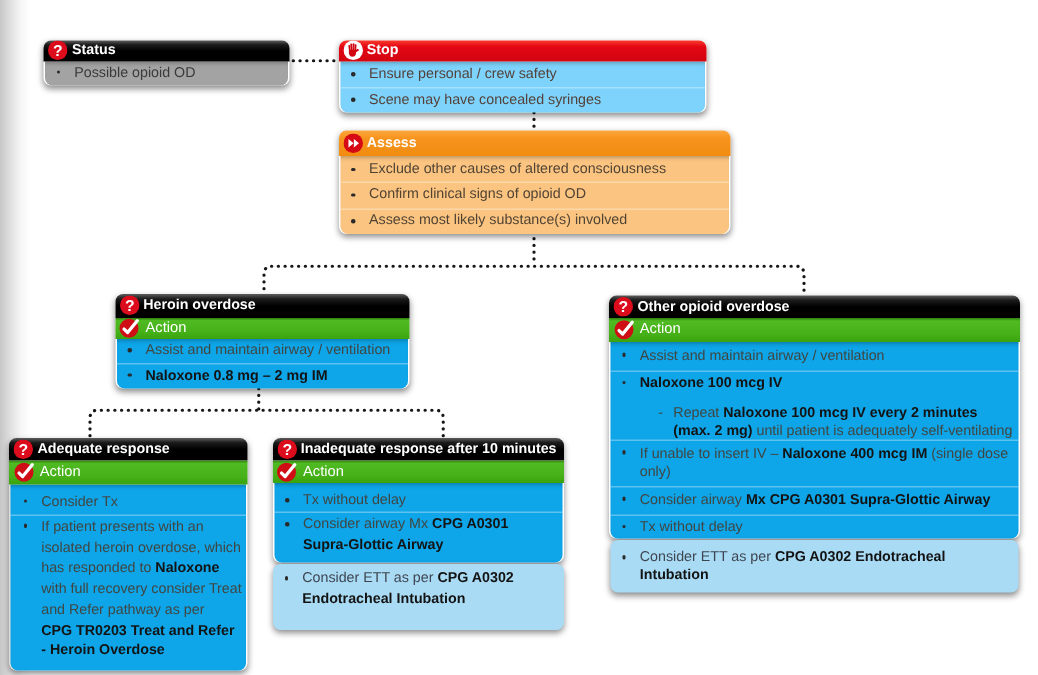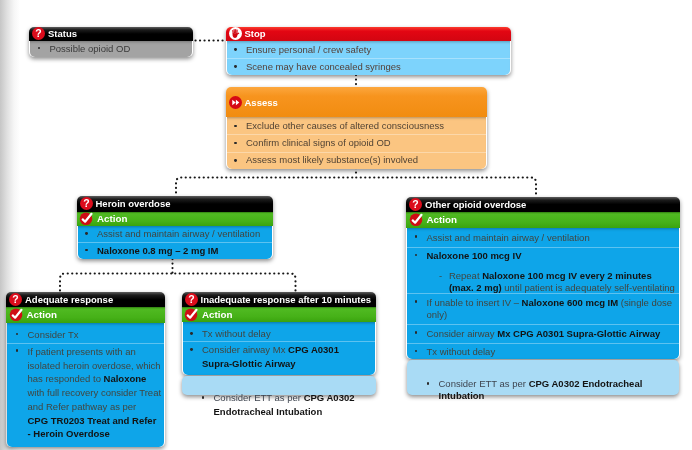--- a/index.html
+++ b/index.html
@@ -3,40 +3,40 @@
 html,body{margin:0;padding:0}
 body{width:692px;height:450px;position:relative;background:#fff;font-family:"Liberation Sans",sans-serif;overflow:hidden}
 #edge{position:absolute;left:0;top:0;height:450px;width:20px;background:linear-gradient(90deg,#c6c6c6 0,#e0e0e0 35%,#f6f6f6 70%,#fff 100%)}
 svg.lines{position:absolute;left:0;top:0;z-index:1}
 .box{position:absolute;z-index:2;border-radius:5px;box-shadow:0 2px 4px rgba(0,0,0,.45)}
 .hdr{position:relative;border-radius:5px 5px 0 0;display:flex;align-items:center;font-weight:bold;color:#fff;font-size:9.5px}
 .hdr .ic{margin:0 3px 0 3px;flex:0 0 auto;display:block}
 .hdr.black{background:linear-gradient(180deg,#5e5e5e 0,#1c1c1c 20%,#000 50%)}
 .hdr.red{background:linear-gradient(180deg,#fb3a2c 0,#e30613 30%,#d20511 100%)}
 .hdr.orange{background:linear-gradient(180deg,#fca73e 0,#f7941e 30%,#f18c10 100%)}
-.act{position:relative;display:flex;align-items:center;font-weight:bold;color:#fff;font-size:9.8px;background:linear-gradient(180deg,#2f7d10 0,#50ba22 12%,#46b118 65%,#3aa30e 100%)}
+.act{position:relative;display:flex;align-items:center;font-weight:normal;color:#fff;font-size:9.8px;background:linear-gradient(180deg,#2f7d10 0,#50ba22 12%,#46b118 65%,#3aa30e 100%)}
 .act .ic{margin:0 3px 0 2.5px;flex:0 0 auto;display:block}
 .body{margin:0 1px;border-radius:0 0 5px 5px;color:#414641;font-size:9.5px;box-shadow:inset 0 3px 3px -2px rgba(0,0,0,.28)}
 .body ul{margin:0;padding:1px 0 0 0;list-style:none}
 .body li{position:relative;padding:1.8px 4px 1.8px 19.5px;line-height:12.5px}
 .body li+li{border-top:1px solid rgba(255,255,255,.33)}
 li.ov{padding:2.5px 2px 2.5px 19.5px}
 .aq li{line-height:13.75px;padding-left:20.5px}
 .aq li .bu{left:8.5px}
 .iq li{line-height:14px}
 .bu{position:absolute;left:7.5px;top:6.2px;width:2.8px;height:2.8px;border-radius:50%;background:#2a2a2a}
 b{color:#131313}
 .gray{background:#a3a3a3;color:#3a3a3a}
 .gray ul{padding-top:.5px}
 .gray li{padding-top:1px;padding-bottom:2px}
 .salmon{background:#7dd3fc;color:#544139}
 .lorange{background:#fbc581;color:#514334}
 .green{background:#0ea5e9}
 .blue{position:absolute;z-index:2;background:#a9dbf5;border-radius:5px;box-shadow:0 2px 4px rgba(0,0,0,.45);color:#3e4550;font-size:9.5px}
-.blue ul{margin:12px;padding:0;list-style:none}
+.blue ul{margin:0;padding:0;list-style:none}
 .blue li{position:relative;padding-left:19.5px}
 </style></head><body>
 <div id="edge"></div>
 <svg class="lines" width="692" height="450" viewBox="0 0 692 450" fill="none">
 <g stroke="#161616" stroke-width="2.15" stroke-linecap="round" stroke-dasharray="0.1 4.4">
 <path d="M195.5 40.5 H 224"></path>
 <path d="M356 75 V 87"></path>
 <path d="M356 159 V 176"></path>
 <path d="M176 192.5 V 183 Q 176 177.5 181 177.5 H 356"></path>
 <path d="M536 193.5 V 183 Q 536 177.5 531 177.5 H 356"></path>
@@ -53,21 +53,21 @@
         <text x="6.5" y="10.2" text-anchor="middle" font-size="10.5" font-weight="bold" fill="#fff" font-family="Liberation Sans">?</text>
       </svg>
     Status</div>
   <div class="body gray">
       <ul>
         <li><span class="bu" style="top:5px"></span>Possible opioid OD</li>
       </ul>
     </div>
 </div>
 
-<div class="box" style="left:225.5px;top:26.5px;width:285px">
+<div class="box" style="left:225.5px;top:26.5px;width:245px">
   <div class="hdr red" style="height:14.5px">
     <svg class="ic" width="13" height="13" viewBox="0 0 13 13">
         <circle cx="6.5" cy="6.5" r="6.5" fill="#fff"></circle>
         <g stroke="#d10510" stroke-linecap="round">
           <line x1="4.2" y1="6.5" x2="3.8" y2="3.5" stroke-width="1.15"></line>
           <line x1="5.4" y1="6" x2="5.1" y2="2.6" stroke-width="1.2"></line>
           <line x1="6.7" y1="6" x2="6.7" y2="2.5" stroke-width="1.2"></line>
           <line x1="7.9" y1="6.5" x2="8.1" y2="3.1" stroke-width="1.15"></line>
           <line x1="7.3" y1="7.7" x2="9.6" y2="6.3" stroke-width="1.3"></line>
         </g>
@@ -76,21 +76,21 @@
     Stop</div>
   <div class="body salmon">
       <ul>
     <li><span class="bu"></span>Ensure personal / crew safety</li>
     <li><span class="bu"></span>Scene may have concealed syringes</li>
   </ul>
     </div>
 </div>
 
 <div class="box" style="left:225.5px;top:87.4px;width:261px">
-  <div class="hdr orange" style="height:30px">
+  <div class="hdr orange" style="height:17px">
     <svg class="ic" width="13" height="13" viewBox="0 0 13 13">
         <circle cx="6.5" cy="6.5" r="6.5" fill="#d60a14"></circle>
         <path fill="#fff" d="M3.3 3.7 L6.7 6.5 L3.3 9.3 Z M6.9 3.7 L10.3 6.5 L6.9 9.3 Z"></path>
       </svg>
     Assess</div>
   <div class="body lorange" style="padding-bottom:0">
       <ul>
     <li><span class="bu"></span>Exclude other causes of altered consciousness</li>
     <li><span class="bu"></span>Confirm clinical signs of opioid OD</li>
     <li><span class="bu"></span>Assess most likely substance(s) involved</li>
@@ -131,21 +131,21 @@
         <circle cx="7" cy="7.8" r="6.3" fill="#cf0d15"></circle>
         <path d="M3.7 8.4 L6.1 10.7 L12.5 2.8" stroke="#fff" stroke-width="2.2" fill="none" stroke-linecap="round" stroke-linejoin="round"></path>
       </svg>
     Action</div>
   <div class="body green" style="height:131px;overflow:hidden">
       <ul style="padding-top:1.5px">
     <li class="ov"><span class="bu"></span>Assist and maintain airway / ventilation</li>
     <li class="ov" style="padding-bottom:0"><span class="bu"></span><b>Naloxone 100 mcg IV</b>
       <div style="position:relative;padding:7px 0 0 22.4px;margin-bottom:-1.5px"><span style="position:absolute;left:12.4px;top:7px">-</span>Repeat <b>Naloxone 100 mcg IV every 2 minutes<br>(max. 2 mg)</b> until patient is adequately self-ventilating</div>
     </li>
-    <li class="ov"><span class="bu"></span>If unable to insert IV – <b>Naloxone 600 mcg IM</b> (single dose<br>only)</li>
+    <li class="ov"><span class="bu"></span>If unable to insert IV – <b>Naloxone 400 mcg IM</b> (single dose<br>only)</li>
     <li class="ov"><span class="bu"></span>Consider airway <b>Mx CPG A0301 Supra-Glottic Airway</b></li>
     <li class="ov"><span class="bu"></span>Tx without delay</li>
   </ul>
     </div>
 </div>
 <div class="blue" style="left:407px;top:360.4px;width:271.5px;height:35.1px;line-height:12px">
   <ul>
       <li style="padding-top:5.6px"><span class="bu" style="top:9.6px"></span>Consider ETT as per <b>CPG A0302 Endotracheal<br>Intubation</b></li>
     </ul>
 </div>
@@ -184,17 +184,17 @@
         <path d="M3.7 8.4 L6.1 10.7 L12.5 2.8" stroke="#fff" stroke-width="2.2" fill="none" stroke-linecap="round" stroke-linejoin="round"></path>
       </svg>
     Action</div>
   <div class="body green iq" style="height:52.6px;overflow:hidden">
       <ul style="padding-top:4.4px">
     <li style="padding-top:.5px;padding-bottom:.5px"><span class="bu" style="top:5.6px"></span>Tx without delay</li>
     <li style="padding-top:.5px;padding-bottom:.5px"><span class="bu" style="top:5.6px"></span>Consider airway Mx <b>CPG A0301<br>Supra-Glottic Airway</b></li>
   </ul>
     </div>
 </div>
-<div class="blue" style="left:182px;top:376.4px;width:193.5px;height:19px;line-height:14px">
+<div class="blue" style="left:182px;top:376.4px;width:193.5px;height:44px;line-height:14px">
   <ul>
       <li style="padding-top:2.95px"><span class="bu" style="top:8px"></span>Consider ETT as per <b>CPG A0302<br>Endotracheal Intubation</b></li>
     </ul>
 </div>
 
 </body></html>

